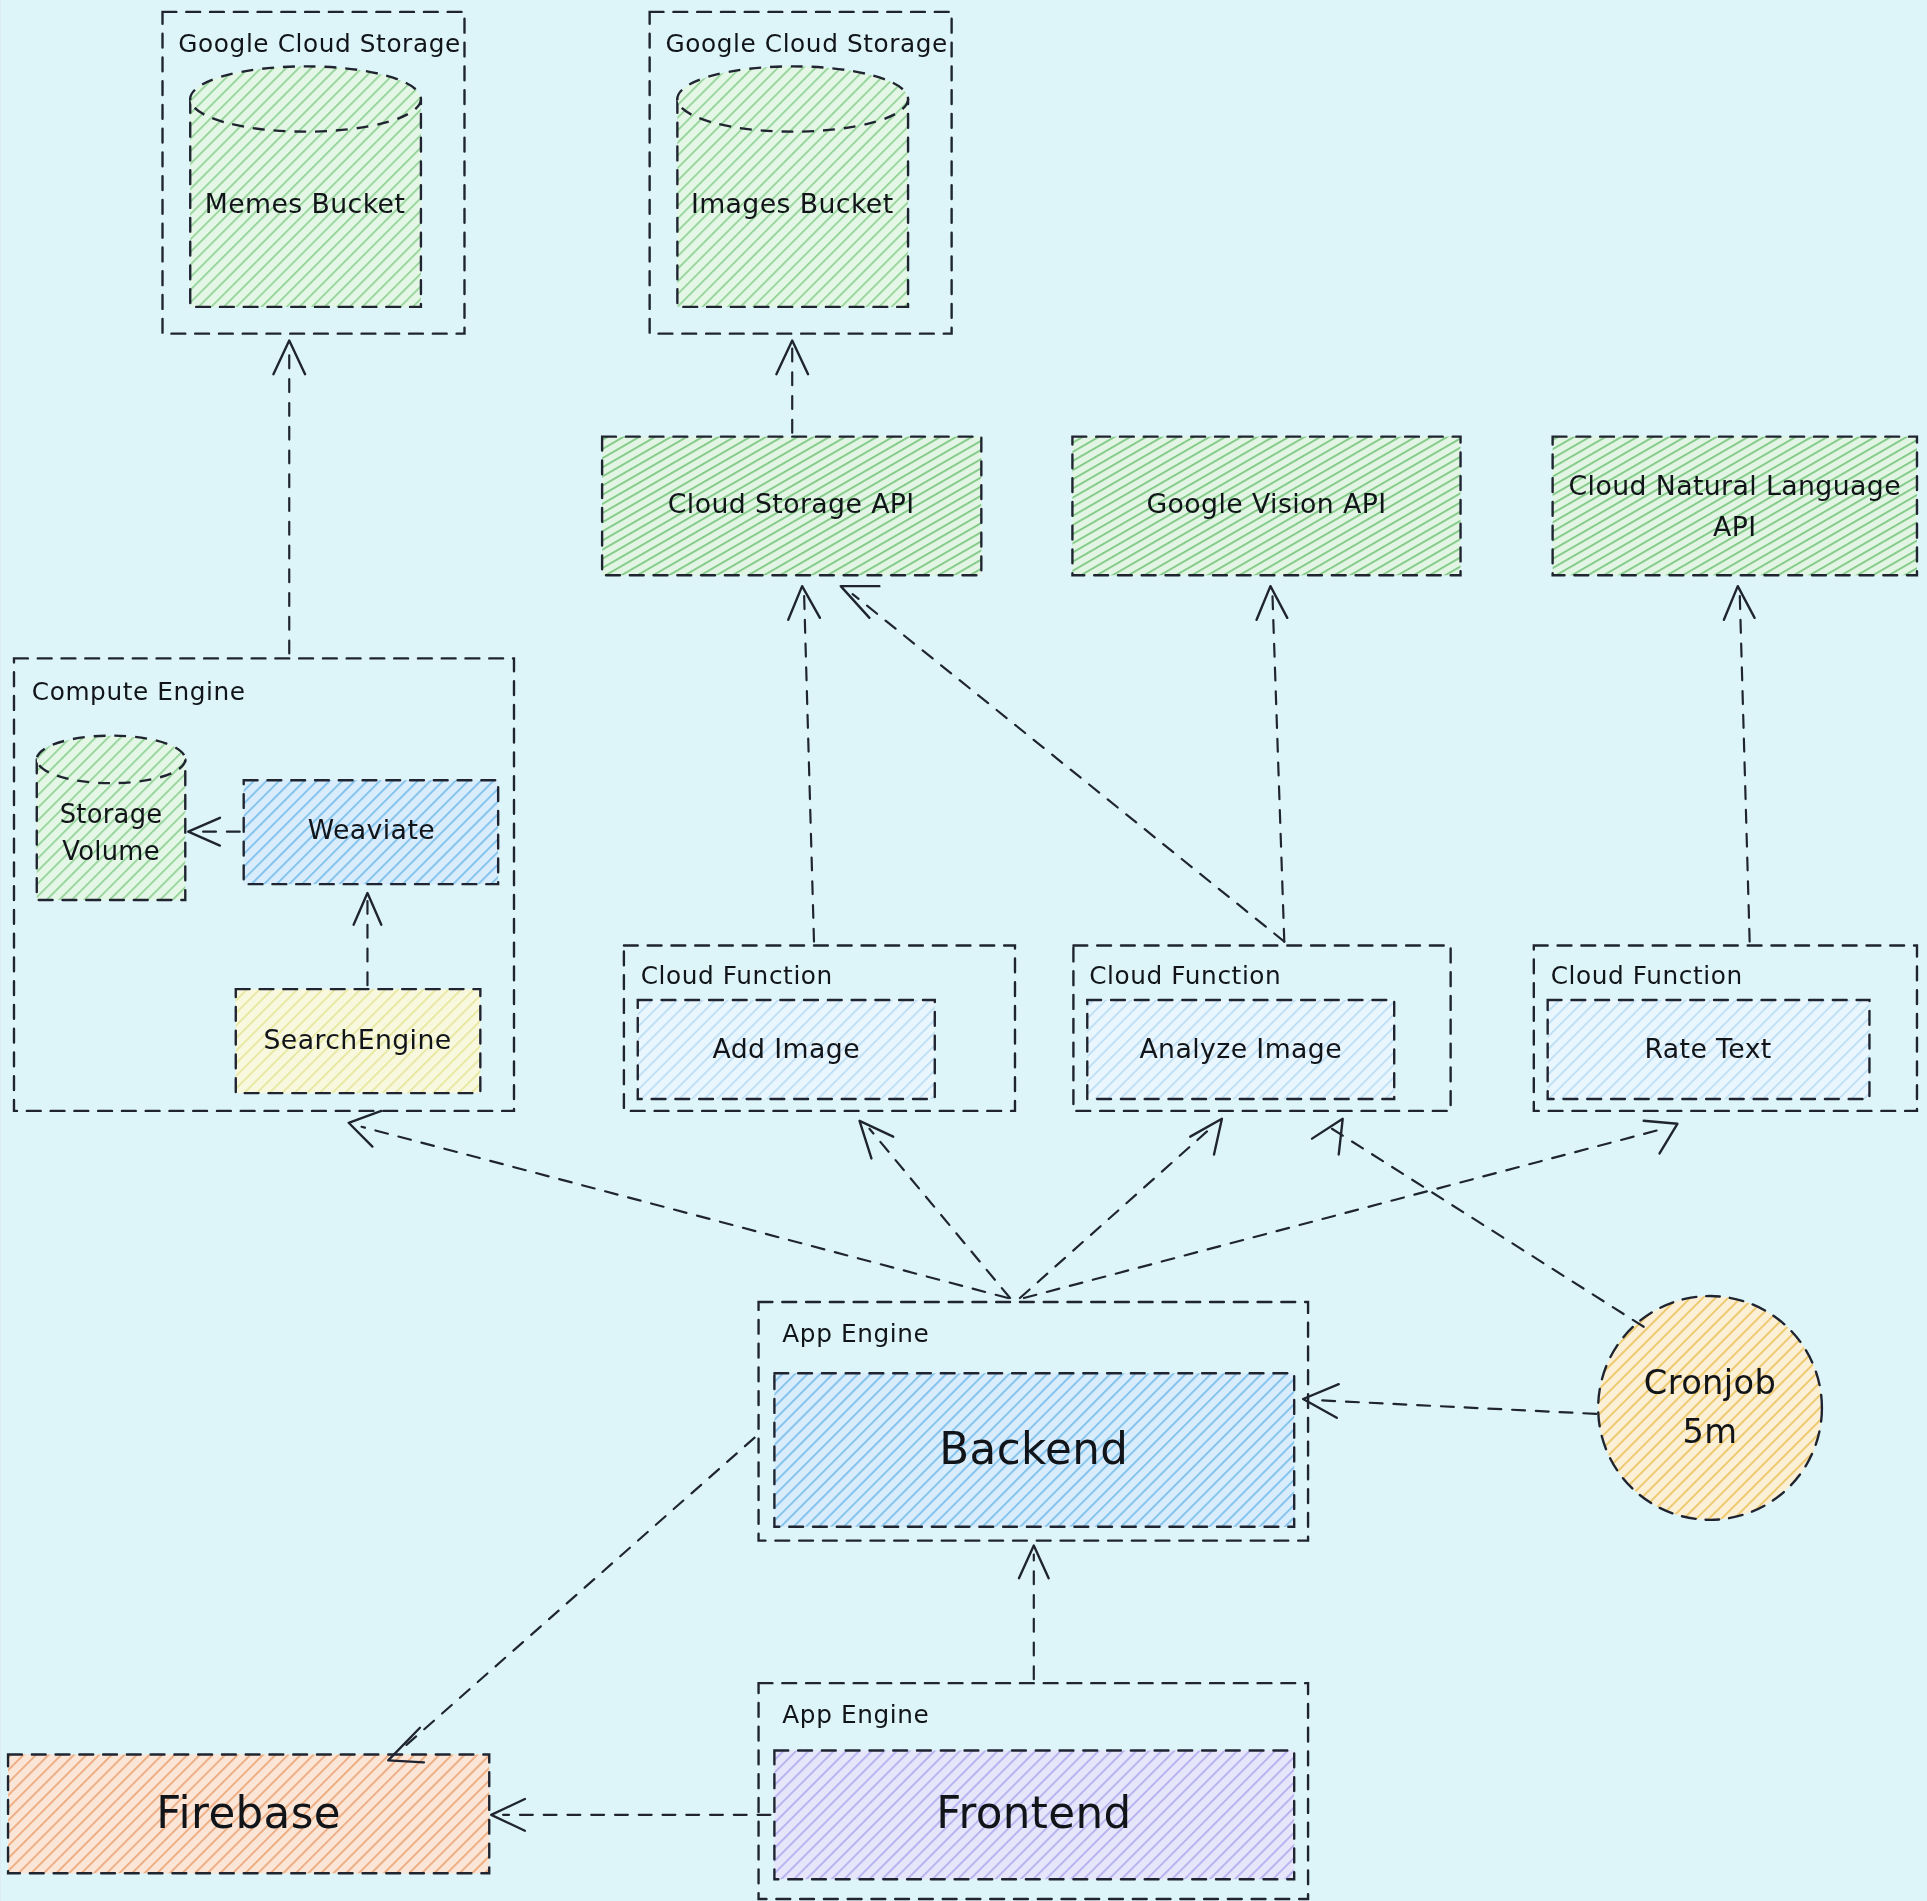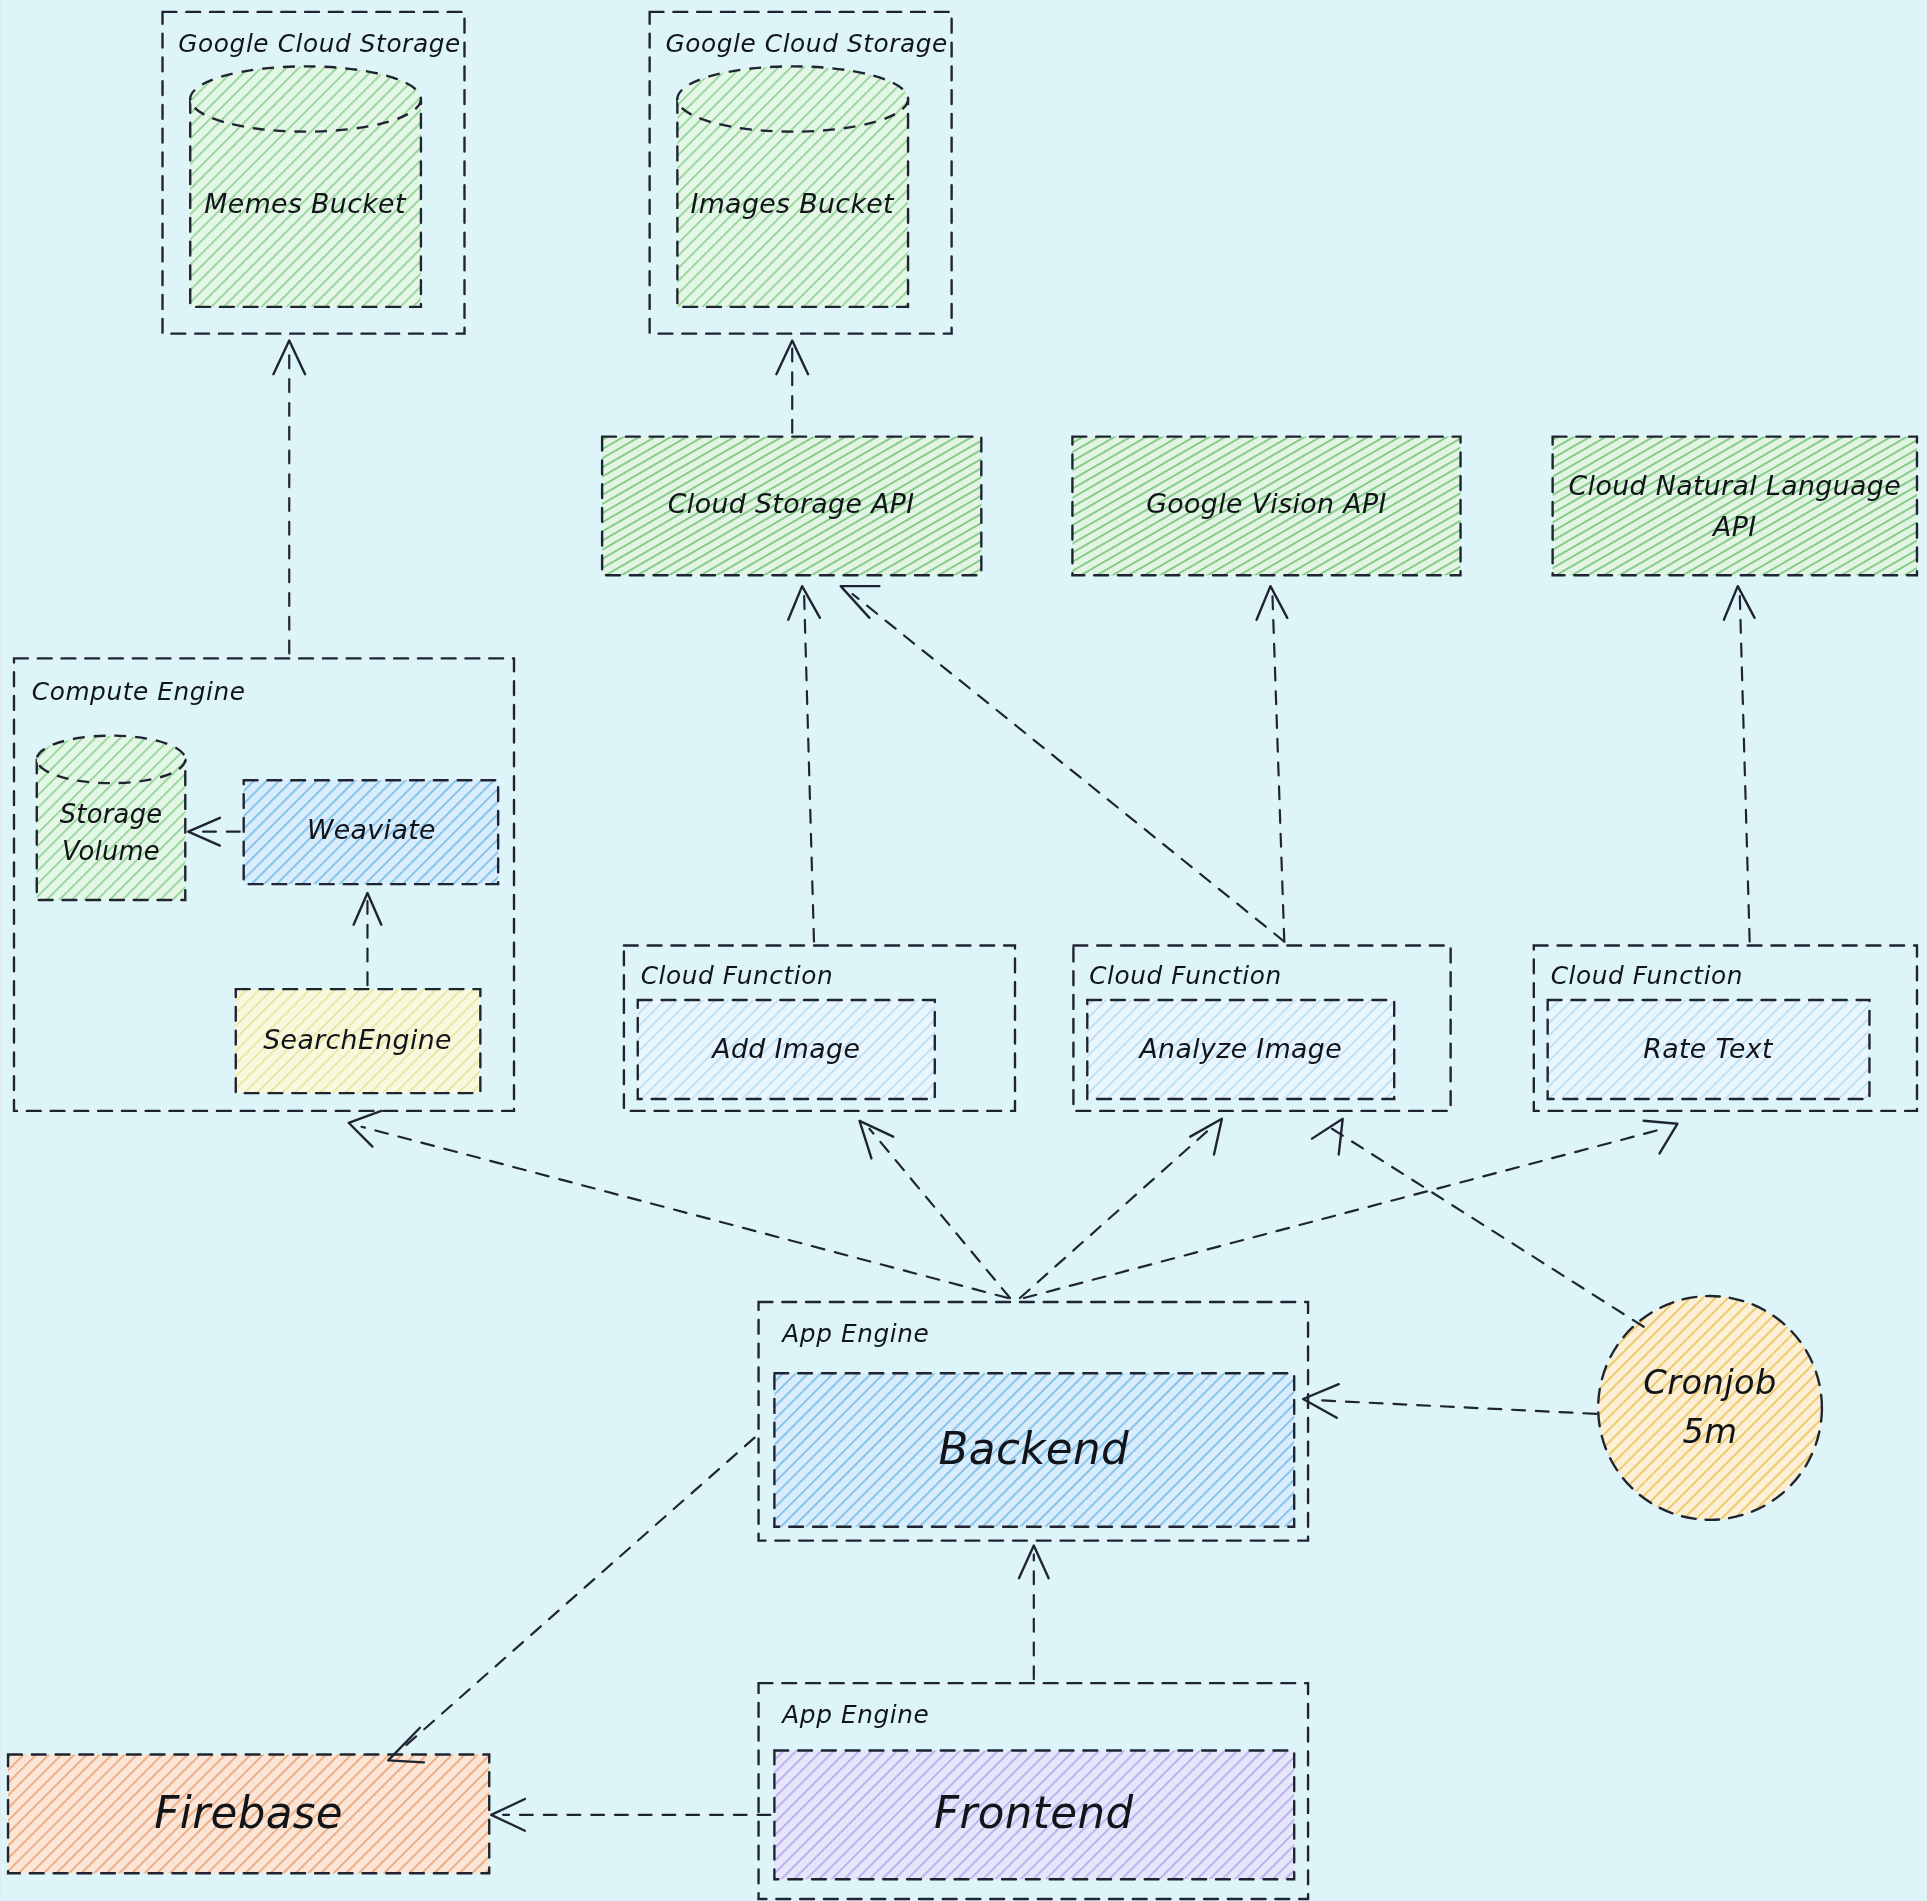--- a/index.html
+++ b/index.html
@@ -11,21 +11,20 @@
     width: 1928px;
     height: 1902px;
     font-family: "DejaVu Sans", sans-serif;
     overflow: hidden;
   }
   #canvas {
     position: relative;
     width: 1912px;
     height: 1902px;
     background: #f9a8d4;
-    font-style: italic;
   }
   svg#diagram {
     position: absolute;
     left: 0; top: 0;
     width: 1928px;
     height: 1902px;
   }
   .cluster-rect {
     fill: none;
     stroke: #1f2430;

